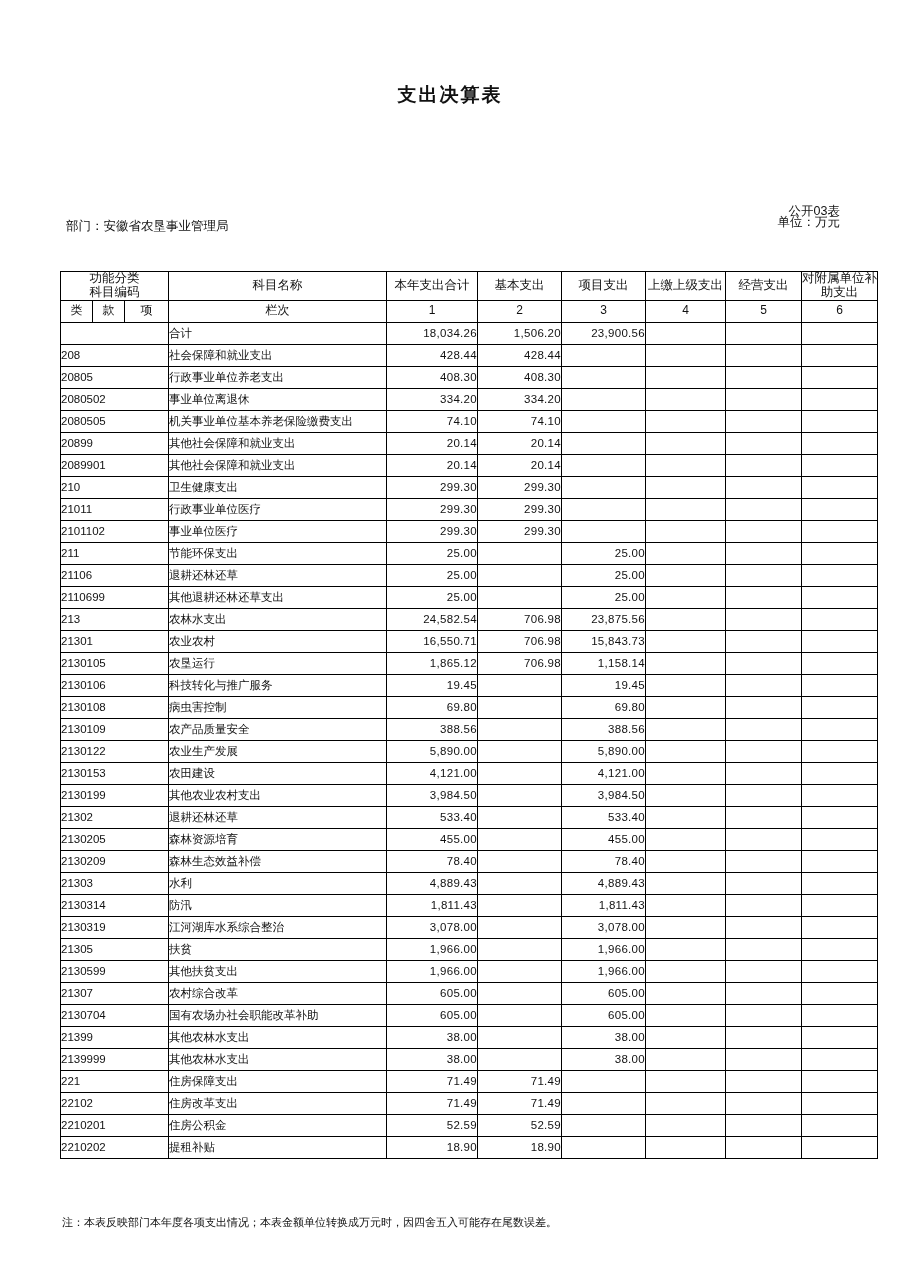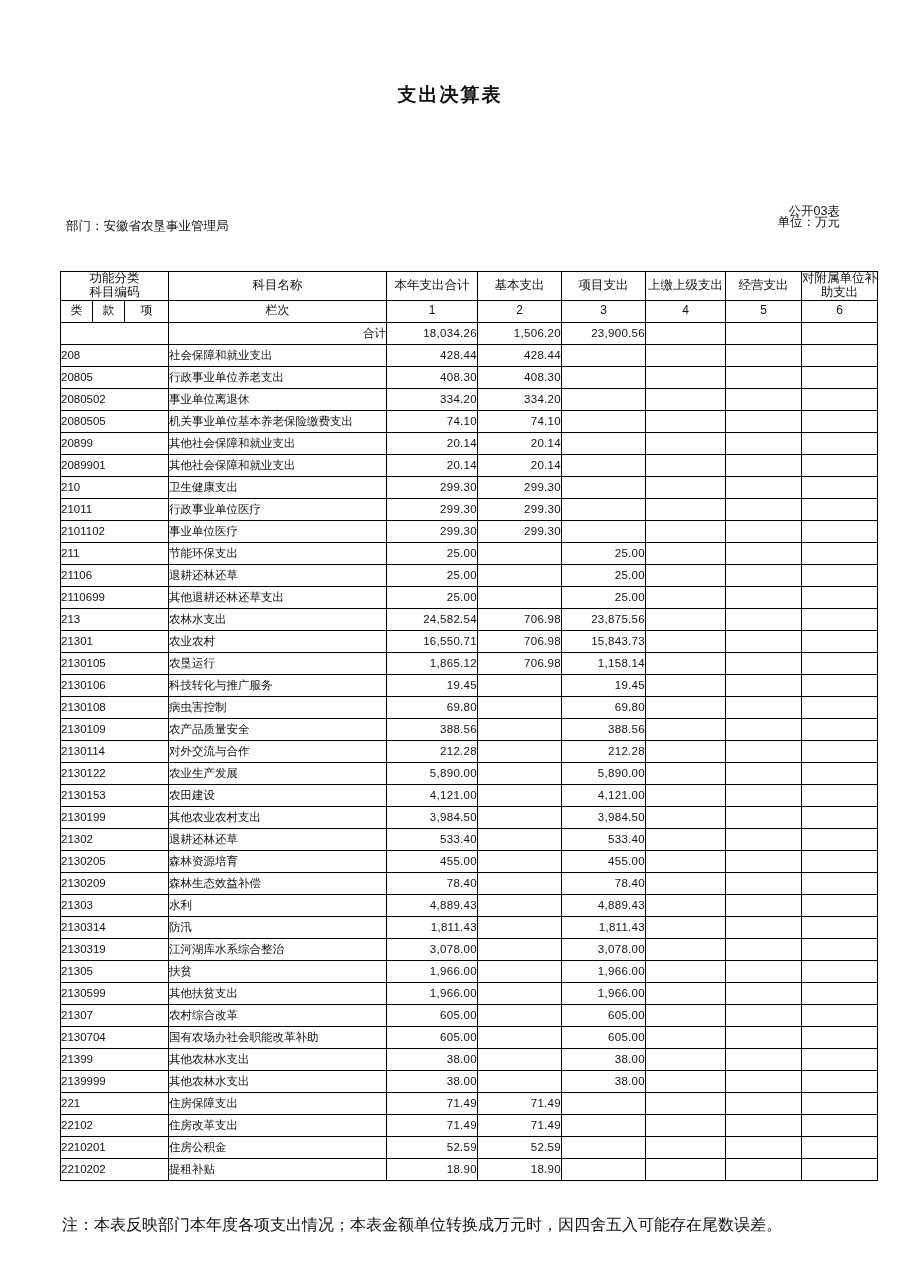--- a/index.html
+++ b/index.html
@@ -87,27 +87,27 @@
     text-align: left;
     font-size: 11.5px;
   }
   .num {
     text-align: right;
     padding-right: 6px;
     font-size: 11.5px;
     letter-spacing: 0.3px;
   }
   .ctr {
-    text-align: right;
+    text-align: left;
   }
   .note {
     position: absolute;
     left: 62px;
     top: 1133px;
-    font-size: 16px;
+    font-size: 11px;
     font-family: Liberation Mono, monospace;
   }
   .ind1 { padding-left: 6px; }
   .ind2 { padding-left: 16px; }
   .ind3 { padding-left: 26px; }
 </style>
 </head>
 <body>
 
 <div class="page">
@@ -346,30 +346,20 @@
           <td class="code" colspan="3">2130109</td>
           <td class="lbl ind3">农产品质量安全</td>
           <td class="num">388.56</td>
           <td class="num"></td>
           <td class="num">388.56</td>
           <td class="num"></td>
           <td class="num"></td>
           <td class="num"></td>
         </tr>
         <tr>
-          <td class="code" colspan="3">2130114</td>
-          <td class="lbl ind3">对外交流与合作</td>
-          <td class="num">212.28</td>
-          <td class="num"></td>
-          <td class="num">212.28</td>
-          <td class="num"></td>
-          <td class="num"></td>
-          <td class="num"></td>
-        </tr>
-        <tr>
           <td class="code" colspan="3">2130122</td>
           <td class="lbl ind3">农业生产发展</td>
           <td class="num">5,890.00</td>
           <td class="num"></td>
           <td class="num">5,890.00</td>
           <td class="num"></td>
           <td class="num"></td>
           <td class="num"></td>
         </tr>
         <tr>

